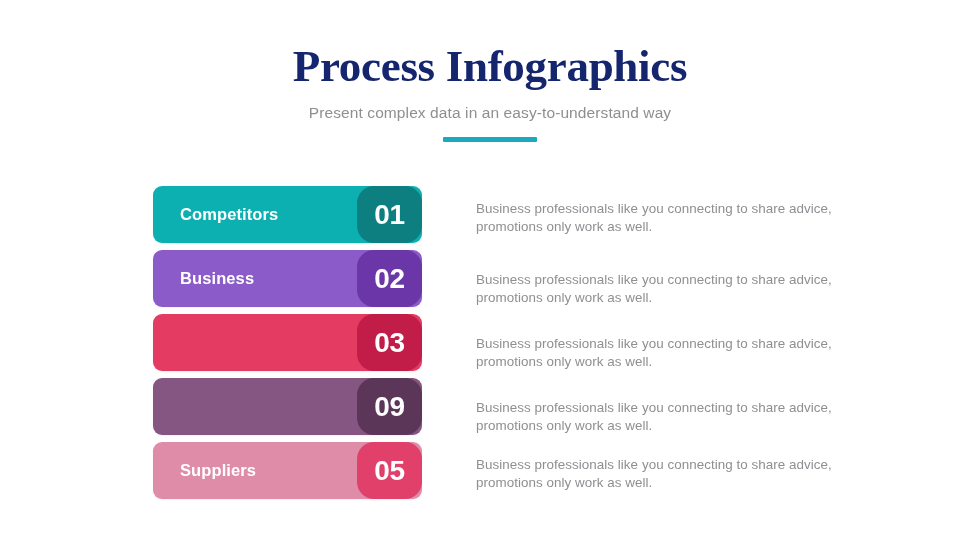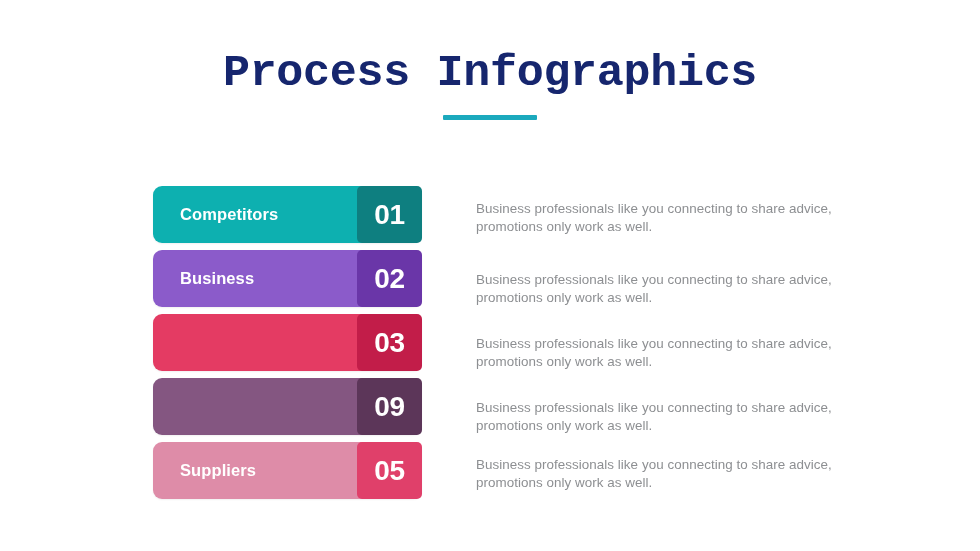--- a/index.html
+++ b/index.html
@@ -23,28 +23,28 @@
 
   
   .header {
     position: absolute;
     left: 0;
     top: 0;
     width: 980px;
     text-align: center;
   }
   .slide-title {
-    margin: 8px;
+    margin: 0;
     padding-top: 39px;
     font-size: 45px;
     line-height: 54px;
     font-weight: bold;
     letter-spacing: -0.3px;
     color: #16266e;
-    font-family: Liberation Mono, monospace;
+    font-family: Liberation Serif, serif;
   }
   .slide-subtitle {
     margin: 0;
     padding-top: 10px;
     font-size: 15.5px;
     line-height: 20px;
     font-weight: normal;
     color: #8d8f92;
     letter-spacing: 0.1px;
   }
@@ -93,21 +93,21 @@
     font-weight: bold;
     letter-spacing: 0.1px;
     white-space: nowrap;
   }
   .bar-number {
     position: absolute;
     right: 0;
     top: 0;
     width: 65px;
     height: 57px;
-    border-radius: 5px;
+    border-radius: 17px;
     display: flex;
     align-items: center;
     justify-content: center;
     color: #ffffff;
     font-size: 28px;
     font-weight: bold;
     letter-spacing: -0.2px;
   }
 
   .row-desc {
@@ -122,20 +122,21 @@
   .row-desc.align-top { top: 14px; }
   .row-desc.align-mid { top: 21px; }
 </style>
 </head>
 <body>
 
 <div id="slide">
 
   <div class="header">
     <h1 class="slide-title" style="color: rgb(22, 38, 110);">Process Infographics</h1>
+    <p class="slide-subtitle" style="color: rgb(141, 143, 146);">Present complex data in an easy-to-understand way</p>
     <div class="accent-rule" style="background: rgb(27, 169, 189);"></div>
   </div>
 
   <div class="rows">
 
     <div class="row">
       <div class="bar" style="background: rgb(13, 176, 176);">
         <span class="bar-label">Competitors</span>
         <span class="bar-number" style="background: rgb(14, 127, 128);">01</span>
       </div>

